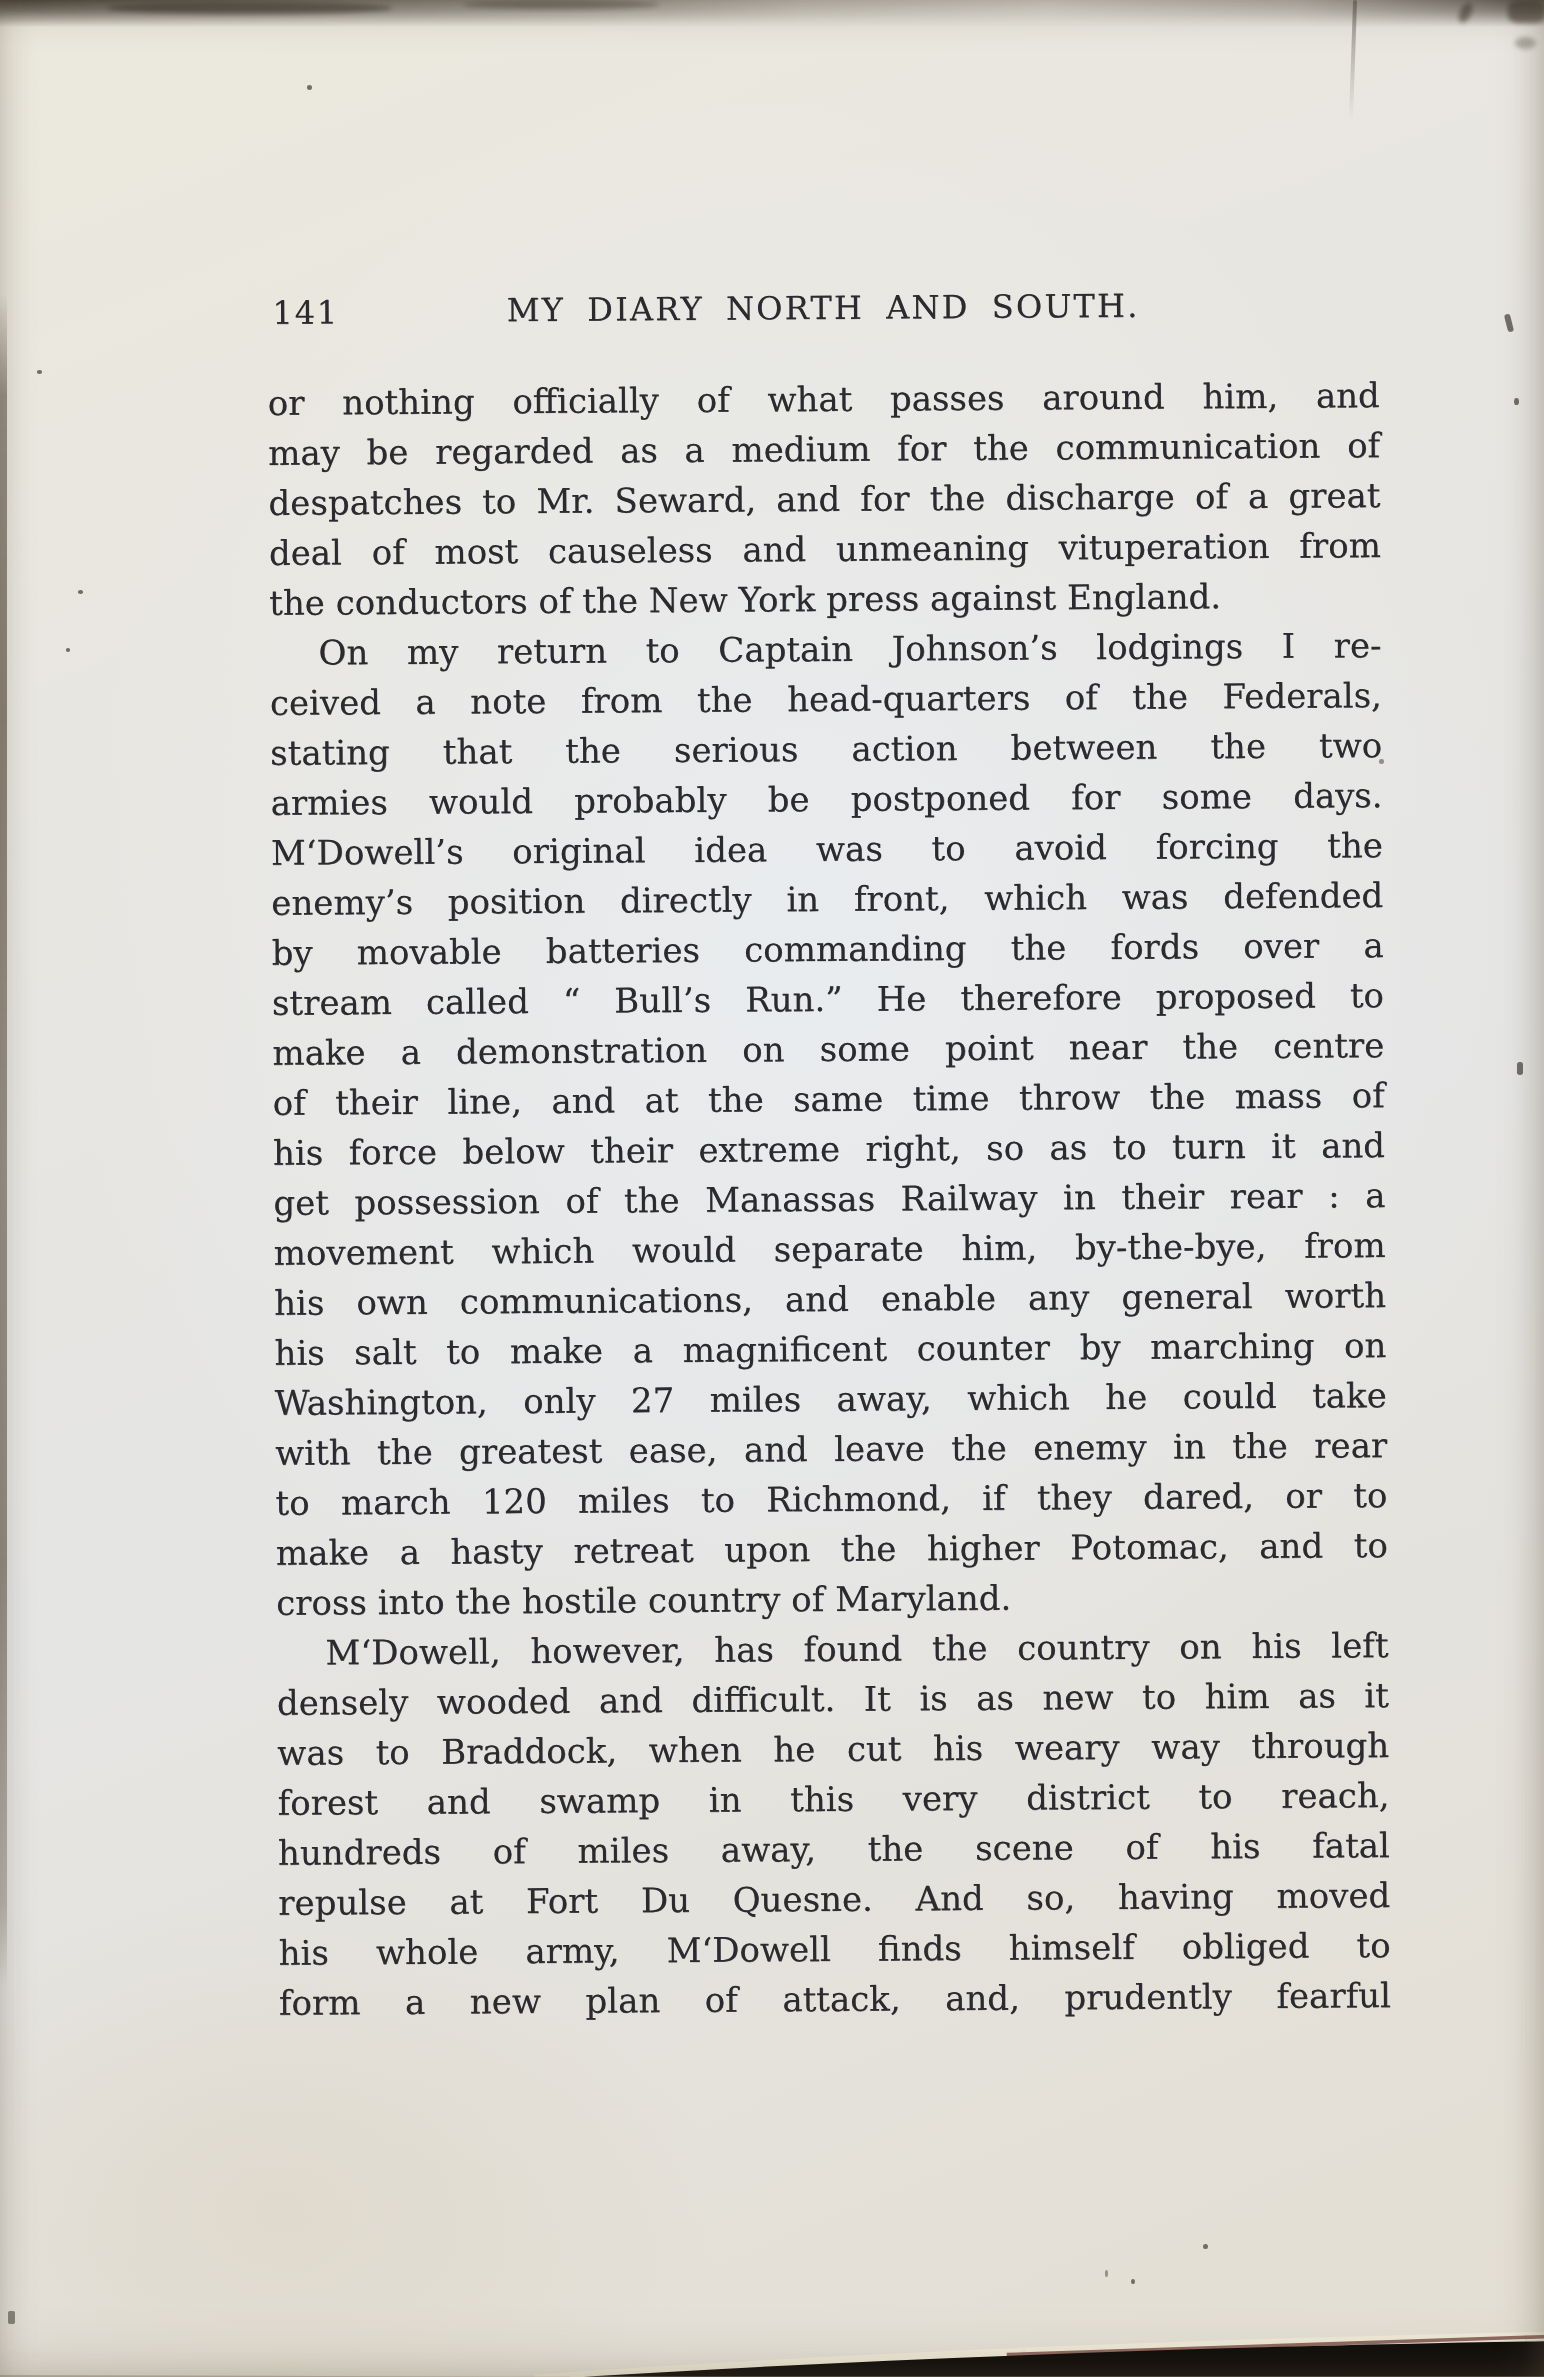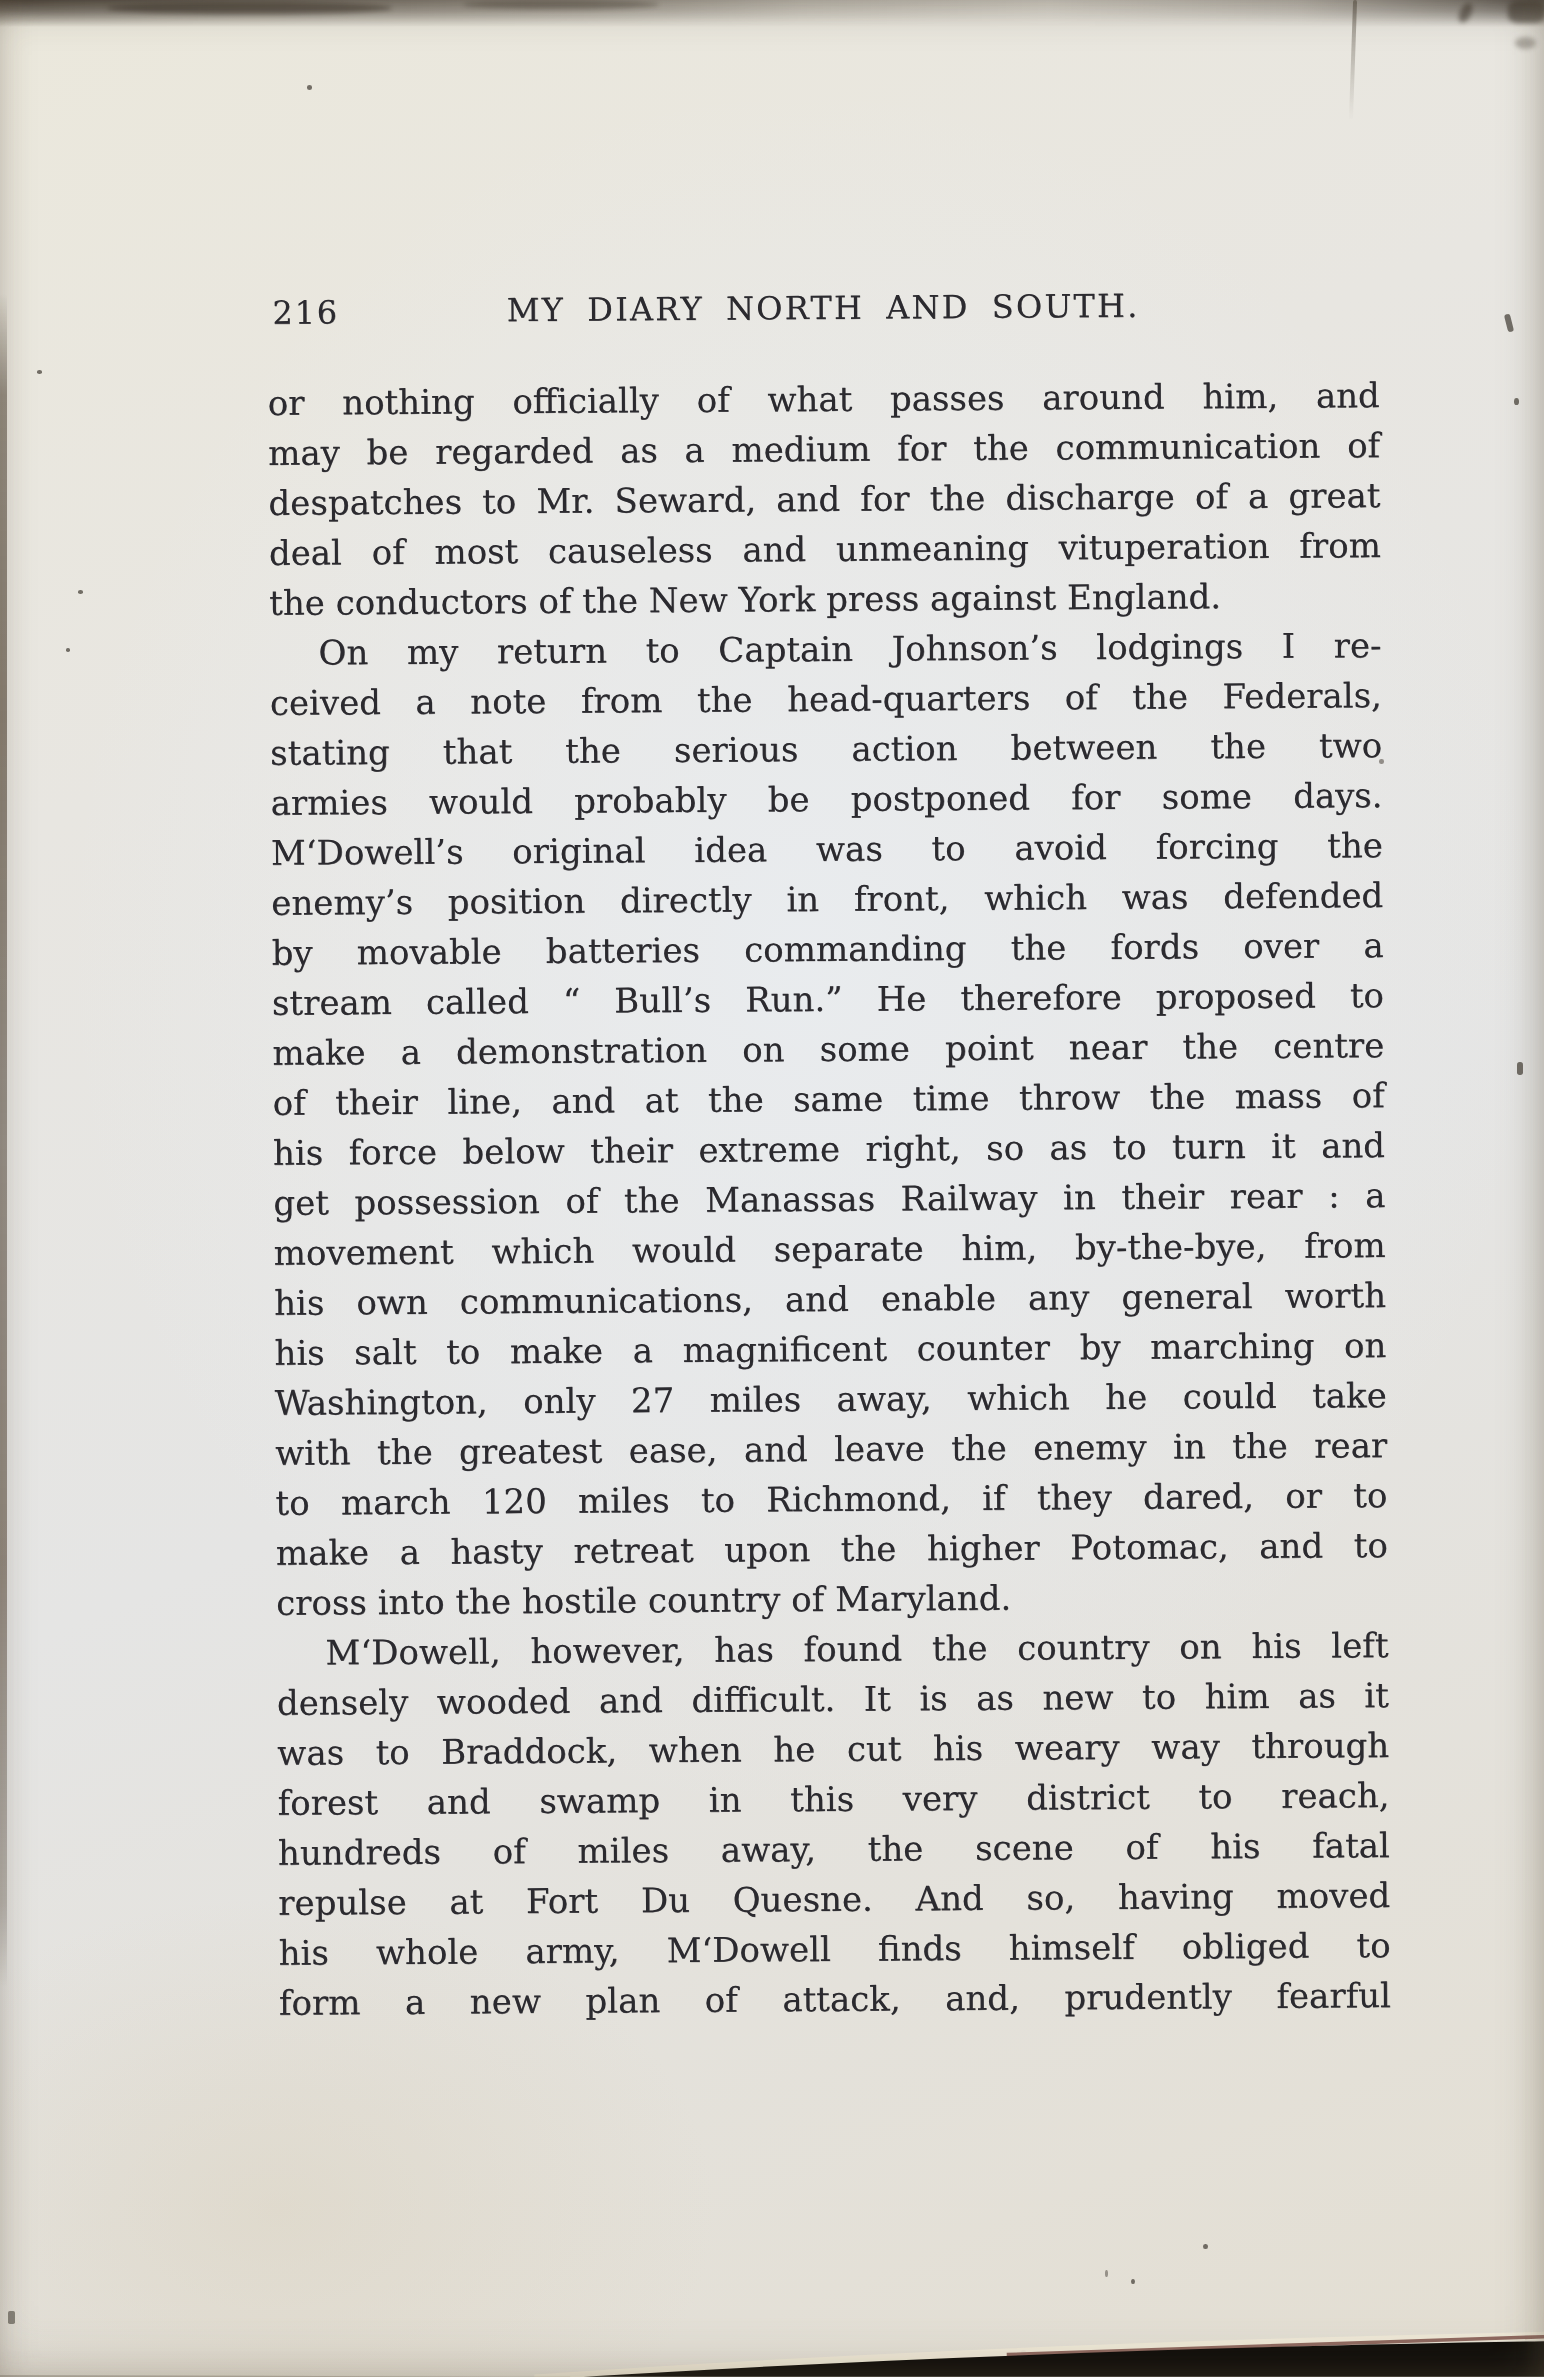--- a/index.html
+++ b/index.html
@@ -96,21 +96,21 @@
 
   <svg class="bottom-shadow" viewBox="0 0 1733 95" aria-hidden="true">
     <path d="M600,97 C980,70 1400,56 1733,49" fill="none" stroke="#efe9d8" stroke-width="9" opacity="0.95"></path>
     <path d="M1130,70 C1400,60 1600,54 1733,50" fill="none" stroke="#6e3c37" stroke-width="4" opacity="0.75"></path>
     <path d="M640,95 L1733,95 L1733,55 C1400,60 990,74 655,95 Z" fill="#0d0b08"></path>
     <path d="M0,93 L640,95 L640,96 L0,96 Z" fill="rgba(60,50,40,0.25)"></path>
   </svg>
 
   <div class="text-block">
     <div class="header">
-      <span class="page-number">216</span>
+      <span class="page-number">141</span>
       <span class="running-title">MY DIARY NORTH AND SOUTH.</span>
     </div>
     <div class="body-text">
         <div class="paragraph">
           <div class="line">or nothing officially of what passes around him, and</div>
           <div class="line">may be regarded as a medium for the communication of</div>
           <div class="line">despatches to Mr. Seward, and for the discharge of a great</div>
           <div class="line">deal of most causeless and unmeaning vituperation from</div>
           <div class="line left">the conductors of the New York press against England.</div>
         </div>

